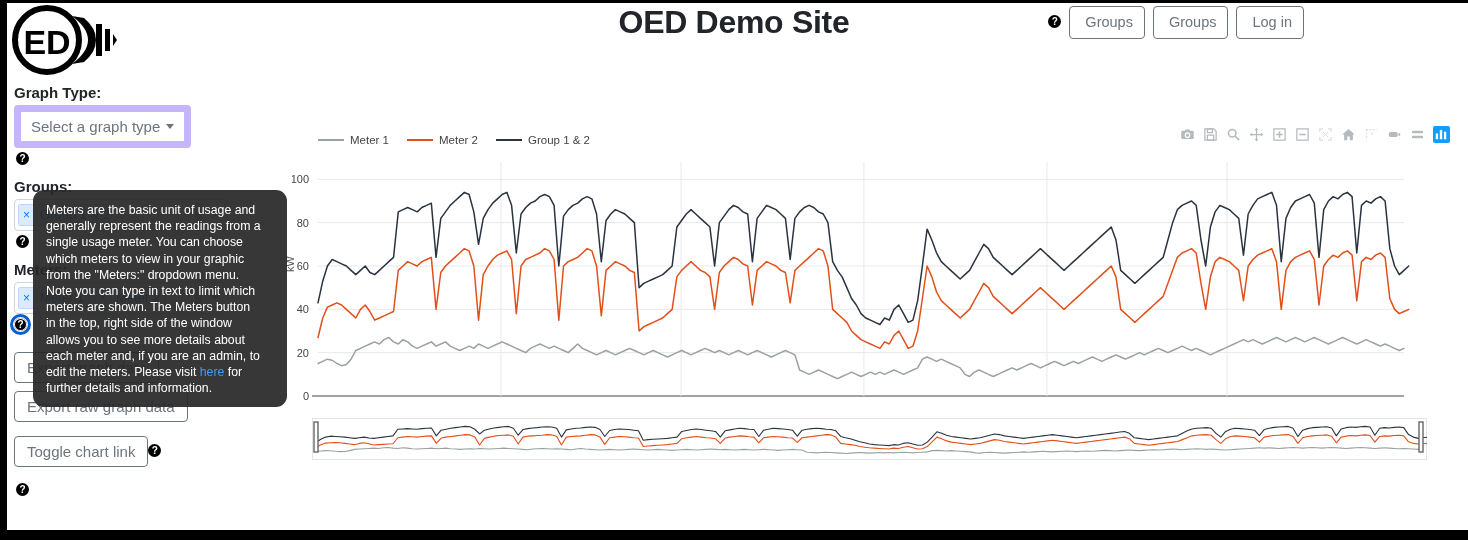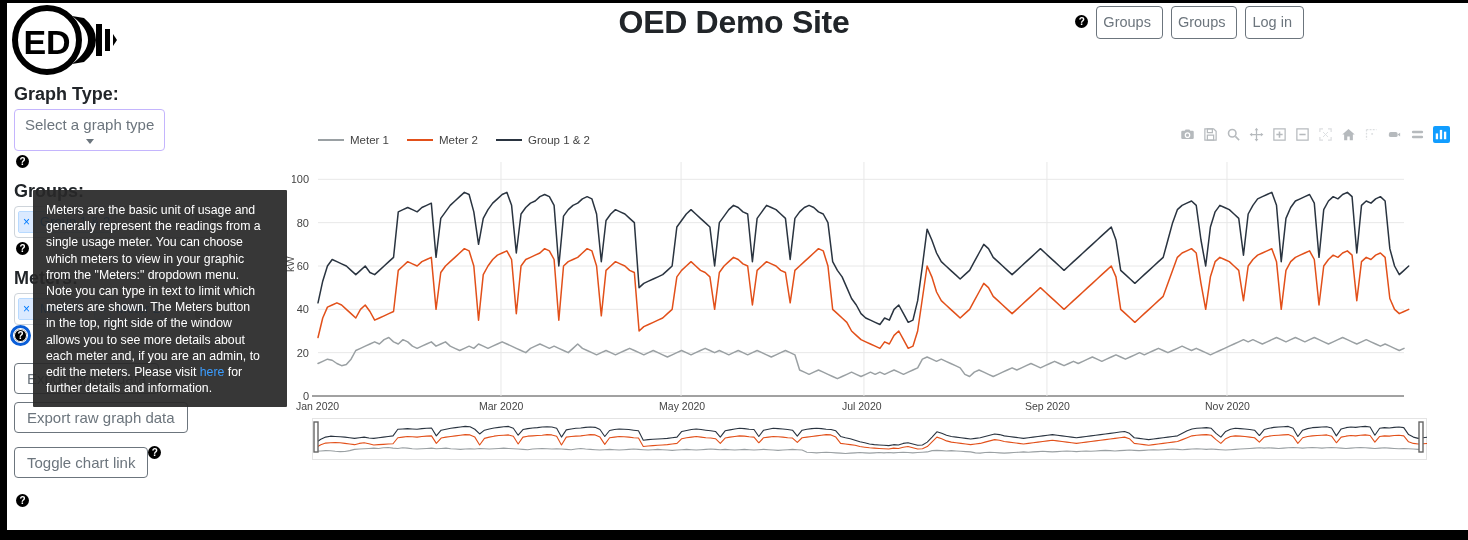--- a/index.html
+++ b/index.html
@@ -25,21 +25,21 @@
   .header-right {
     position:absolute; top:6px; right:12px;
     display:flex; align-items:center; gap:8px;
   }
   .btn-outline {
     background:#fff;
     border:1px solid #6c757d;
     color:#6c757d;
     border-radius:4px;
     font-size:14.5px;
-    padding:5px 11px 6px 6px;
+    padding:5px 11px 6px 15px;
     line-height:1.4;
     font-family:"Liberation Sans", sans-serif;
     cursor:pointer;
     white-space:nowrap;
   }
   
   .help {
     display:inline-block;
     width:13px; height:13px;
     border-radius:50%;
@@ -56,33 +56,32 @@
     top:-1px;
   }
   .help::after { content:"?"; display:block; margin-top:-0.5px;}
   
   .logo { position:absolute; left:4px; top:4px; width:115px; height:72px; }
   
   .left-panel {
     position:absolute; left:14px; top:84px; width:262px;
   }
   .field-label {
-    font-size:18px; font-weight:700; color:#212529;
+    font-size:15px; font-weight:700; color:#212529;
     margin:0 0 4px 0;
   }
   .select-box {
-    border:1px solid #c4b5fd;
+    border:7px solid #c4b5fd;
     border-radius:4px;
     background:#fff;
     color:#6c757d;
     font-size:15px;
     padding:6px 10px;
     display:inline-flex; align-items:center; gap:6px;
     cursor:pointer;
-    flex-direction:column;
   }
   .caret {
     width:0;height:0;
     border-left:4px solid transparent;
     border-right:4px solid transparent;
     border-top:5px solid #6c757d;
     display:inline-block;
   }
   .multiselect {
     border:1px solid #ced4da;
@@ -147,21 +146,21 @@
   
   .tooltip {
     position:absolute;
     left:33px; top:190px;
     width:254px;
     background:rgba(40,40,40,0.93);
     color:#fff;
     font-size:12.3px;
     line-height:16.2px;
     padding:12px 25px 11px 13px;
-    border-radius:1px;
+    border-radius:11px;
     z-index:60;
   }
   .tooltip a { color:#3b9dff; text-decoration:none; }
   
   .chart-wrap {
     position:absolute; left:292px; top:118px; width:1176px; height:350px;
   }
   .legend { position:absolute; left:26px; top:16px; display:flex; gap:18px; align-items:center;}
   .legend-item { display:flex; align-items:center; gap:6px; font-size:11.5px; color:#444; }
   .legend-line { width:26px; height:2.6px; display:block; }
@@ -269,21 +268,21 @@
   <div class="helprow" style="margin-left:0">
     <span class="help focus-ring"></span>
   </div>
 
   <div style="height:8px"></div>
   <button class="btn-wide">Export graph data</button>
   <div style="height:8px"></div>
   <button class="btn-wide">Export raw graph data</button>
 
   <div style="height:14px"></div>
-  <span style="display:inline-flex;align-items:flex-start;">
+  <span style="display:inline-flex;align-items:center;">
     <button class="btn-wide">Toggle chart link</button>
     <span class="help"></span>
   </span>
 
   <div style="height:12px"></div>
   <div class="helprow">
     <span class="help"></span>
   </div>
 
   
@@ -404,28 +403,20 @@
         <line x1="389.0498" y1="8" x2="389.0498" y2="242" stroke="#e8e8e8" stroke-width="1"></line>
         <line x1="571.9322000000001" y1="8" x2="571.9322000000001" y2="242" stroke="#e8e8e8" stroke-width="1"></line>
         <line x1="754.9232000000001" y1="8" x2="754.9232000000001" y2="242" stroke="#e8e8e8" stroke-width="1"></line>
         <line x1="934.982" y1="8" x2="934.982" y2="242" stroke="#e8e8e8" stroke-width="1"></line>
         <path d="M26.00 209.50 L30.72 207.33 L35.44 205.17 L40.17 206.25 L44.89 209.50 L49.61 211.67 L54.33 210.58 L59.05 205.17 L63.77 196.50 L68.50 194.33 L73.22 192.17 L77.94 190.00 L82.66 187.83 L87.38 190.00 L92.10 185.67 L96.83 183.50 L101.55 187.83 L106.27 190.00 L110.99 185.67 L115.71 187.83 L120.43 192.17 L125.16 194.33 L129.88 192.17 L134.60 190.00 L139.32 187.83 L144.04 192.17 L148.77 190.00 L153.49 187.83 L158.21 192.17 L162.93 194.33 L167.65 196.50 L172.37 194.33 L177.10 192.17 L181.82 194.33 L186.54 190.00 L191.26 192.17 L195.98 194.33 L200.70 192.17 L205.43 190.00 L210.15 187.83 L214.87 190.00 L219.59 192.17 L224.31 194.33 L229.03 196.50 L233.76 198.67 L238.48 194.33 L243.20 192.17 L247.92 190.00 L252.64 192.17 L257.37 194.33 L262.09 192.17 L266.81 194.33 L271.53 196.50 L276.25 198.67 L280.97 194.33 L285.70 190.00 L290.42 194.33 L295.14 196.50 L299.86 198.67 L304.58 200.83 L309.30 198.67 L314.03 196.50 L318.75 198.67 L323.47 200.83 L328.19 198.67 L332.91 196.50 L337.63 194.33 L342.36 196.50 L347.08 198.67 L351.80 200.83 L356.52 198.67 L361.24 196.50 L365.97 198.67 L370.69 200.83 L375.41 203.00 L380.13 200.83 L384.85 198.67 L389.57 196.50 L394.30 198.67 L399.02 200.83 L403.74 198.67 L408.46 196.50 L413.18 194.33 L417.90 196.50 L422.63 198.67 L427.35 196.50 L432.07 198.67 L436.79 200.83 L441.51 198.67 L446.23 196.50 L450.96 198.67 L455.68 200.83 L460.40 198.67 L465.12 196.50 L469.84 198.67 L474.57 200.83 L479.29 203.00 L484.01 200.83 L488.73 198.67 L493.45 196.50 L498.17 198.67 L502.90 200.83 L507.62 216.00 L512.34 218.17 L517.06 220.33 L521.78 218.17 L526.50 216.00 L531.23 218.17 L535.95 220.33 L540.67 222.50 L545.39 224.67 L550.11 222.50 L554.83 220.33 L559.56 218.17 L564.28 220.33 L569.00 222.50 L573.72 220.33 L578.44 218.17 L583.17 220.33 L587.89 218.17 L592.61 220.33 L597.33 218.17 L602.05 216.00 L606.77 218.17 L611.50 220.33 L616.22 218.17 L620.94 216.00 L625.66 213.83 L630.38 205.17 L635.10 203.00 L639.83 205.17 L644.55 207.33 L649.27 205.17 L653.99 207.33 L658.71 209.50 L663.43 211.67 L668.16 213.83 L672.88 220.33 L677.60 222.50 L682.32 218.17 L687.04 216.00 L691.77 218.17 L696.49 220.33 L701.21 222.50 L705.93 220.33 L710.65 218.17 L715.37 216.00 L720.10 213.83 L724.82 216.00 L729.54 213.83 L734.26 211.67 L738.98 209.50 L743.70 211.67 L748.43 213.83 L753.15 211.67 L757.87 209.50 L762.59 207.33 L767.31 209.50 L772.03 211.67 L776.76 209.50 L781.48 207.33 L786.20 209.50 L790.92 207.33 L795.64 205.17 L800.37 203.00 L805.09 205.17 L809.81 207.33 L814.53 205.17 L819.25 203.00 L823.97 200.83 L828.70 203.00 L833.42 205.17 L838.14 203.00 L842.86 200.83 L847.58 198.67 L852.30 200.83 L857.03 198.67 L861.75 196.50 L866.47 194.33 L871.19 196.50 L875.91 198.67 L880.63 196.50 L885.36 194.33 L890.08 192.17 L894.80 194.33 L899.52 196.50 L904.24 194.33 L908.97 196.50 L913.69 198.67 L918.41 200.83 L923.13 198.67 L927.85 196.50 L932.57 194.33 L937.30 192.17 L942.02 190.00 L946.74 187.83 L951.46 185.67 L956.18 187.83 L960.90 185.67 L965.63 187.83 L970.35 190.00 L975.07 187.83 L979.79 185.67 L984.51 183.50 L989.23 185.67 L993.96 187.83 L998.68 185.67 L1003.40 183.50 L1008.12 185.67 L1012.84 187.83 L1017.57 185.67 L1022.29 183.50 L1027.01 185.67 L1031.73 187.83 L1036.45 190.00 L1041.17 187.83 L1045.90 185.67 L1050.62 183.50 L1055.34 185.67 L1060.06 187.83 L1064.78 190.00 L1069.50 187.83 L1074.23 185.67 L1078.95 187.83 L1083.67 190.00 L1088.39 192.17 L1093.11 190.00 L1097.83 192.17 L1102.56 194.33 L1107.28 196.50 L1112.00 194.33 " fill="none" stroke="#9aa0a3" stroke-width="1.5" stroke-linejoin="round" stroke-linecap="round"></path>
         <path d="M26.00 183.50 L30.72 164.00 L35.44 153.17 L40.17 151.00 L44.89 148.83 L49.61 151.00 L54.33 155.33 L59.05 159.67 L63.77 164.00 L68.50 155.33 L73.22 151.00 L77.94 157.50 L82.66 166.17 L87.38 164.00 L92.10 161.83 L96.83 159.67 L101.55 157.50 L106.27 116.33 L110.99 112.00 L115.71 107.67 L120.43 109.83 L125.16 112.00 L129.88 107.67 L134.60 105.50 L139.32 103.33 L144.04 155.33 L148.77 118.50 L153.49 112.00 L158.21 107.67 L162.93 103.33 L167.65 99.00 L172.37 94.67 L177.10 96.83 L181.82 112.00 L186.54 166.17 L191.26 120.67 L195.98 112.00 L200.70 105.50 L205.43 101.17 L210.15 99.00 L214.87 96.83 L219.59 105.50 L224.31 159.67 L229.03 112.00 L233.76 105.50 L238.48 103.33 L243.20 101.17 L247.92 99.00 L252.64 94.67 L257.37 96.83 L262.09 105.50 L266.81 166.17 L271.53 112.00 L276.25 107.67 L280.97 105.50 L285.70 103.33 L290.42 99.00 L295.14 94.67 L299.86 96.83 L304.58 112.00 L309.30 161.83 L314.03 116.33 L318.75 112.00 L323.47 107.67 L328.19 109.83 L332.91 112.00 L337.63 116.33 L342.36 118.50 L347.08 177.00 L351.80 172.67 L356.52 170.50 L361.24 168.33 L365.97 166.17 L370.69 164.00 L375.41 159.67 L380.13 155.33 L384.85 122.83 L389.57 116.33 L394.30 112.00 L399.02 107.67 L403.74 112.00 L408.46 116.33 L413.18 118.50 L417.90 122.83 L422.63 155.33 L427.35 118.50 L432.07 112.00 L436.79 107.67 L441.51 103.33 L446.23 105.50 L450.96 109.83 L455.68 112.00 L460.40 151.00 L465.12 116.33 L469.84 112.00 L474.57 107.67 L479.29 109.83 L484.01 112.00 L488.73 116.33 L493.45 118.50 L498.17 148.83 L502.90 116.33 L507.62 112.00 L512.34 107.67 L517.06 103.33 L521.78 99.00 L526.50 94.67 L531.23 96.83 L535.95 112.00 L540.67 155.33 L545.39 159.67 L550.11 164.00 L554.83 168.33 L559.56 177.00 L564.28 181.33 L569.00 185.67 L573.72 187.83 L578.44 190.00 L583.17 192.17 L587.89 194.33 L592.61 187.83 L597.33 190.00 L602.05 181.33 L606.77 177.00 L611.50 185.67 L616.22 194.33 L620.94 192.17 L625.66 177.00 L630.38 144.50 L635.10 112.00 L639.83 122.83 L644.55 138.00 L649.27 146.67 L653.99 151.00 L658.71 155.33 L663.43 159.67 L668.16 164.00 L672.88 159.67 L677.60 155.33 L682.32 146.67 L687.04 138.00 L691.77 129.33 L696.49 133.67 L701.21 142.33 L705.93 146.67 L710.65 151.00 L715.37 155.33 L720.10 159.67 L724.82 155.33 L729.54 151.00 L734.26 146.67 L738.98 142.33 L743.70 138.00 L748.43 133.67 L753.15 138.00 L757.87 142.33 L762.59 146.67 L767.31 151.00 L772.03 155.33 L776.76 151.00 L781.48 146.67 L786.20 142.33 L790.92 138.00 L795.64 133.67 L800.37 129.33 L805.09 125.00 L809.81 120.67 L814.53 116.33 L819.25 112.00 L823.97 122.83 L828.70 155.33 L833.42 159.67 L838.14 164.00 L842.86 168.33 L847.58 164.00 L852.30 159.67 L857.03 155.33 L861.75 151.00 L866.47 146.67 L871.19 142.33 L875.91 129.33 L880.63 116.33 L885.36 103.33 L890.08 99.00 L894.80 96.83 L899.52 94.67 L904.24 99.00 L908.97 129.33 L913.69 155.33 L918.41 122.83 L923.13 107.67 L927.85 103.33 L932.57 105.50 L937.30 107.67 L942.02 112.00 L946.74 116.33 L951.46 146.67 L956.18 112.00 L960.90 105.50 L965.63 101.17 L970.35 99.00 L975.07 96.83 L979.79 94.67 L984.51 107.67 L989.23 155.33 L993.96 116.33 L998.68 107.67 L1003.40 103.33 L1008.12 101.17 L1012.84 99.00 L1017.57 96.83 L1022.29 105.50 L1027.01 151.00 L1031.73 112.00 L1036.45 105.50 L1041.17 101.17 L1045.90 103.33 L1050.62 99.00 L1055.34 96.83 L1060.06 101.17 L1064.78 146.67 L1069.50 107.67 L1074.23 103.33 L1078.95 105.50 L1083.67 101.17 L1088.39 99.00 L1093.11 103.33 L1097.83 144.50 L1102.56 155.33 L1107.28 159.67 L1112.00 157.50 L1116.72 155.33 " fill="none" stroke="#e2501a" stroke-width="1.5" stroke-linejoin="round" stroke-linecap="round"></path>
         <path d="M26.00 148.83 L30.72 127.17 L35.44 112.00 L40.17 105.50 L44.89 107.67 L49.61 109.83 L54.33 112.00 L59.05 116.33 L63.77 120.67 L68.50 116.33 L73.22 112.00 L77.94 118.50 L82.66 120.67 L87.38 116.33 L92.10 112.00 L96.83 107.67 L101.55 103.33 L106.27 57.83 L110.99 55.67 L115.71 53.50 L120.43 55.67 L125.16 57.83 L129.88 53.50 L134.60 51.33 L139.32 49.17 L144.04 103.33 L148.77 64.33 L153.49 57.83 L158.21 51.33 L162.93 47.00 L167.65 42.67 L172.37 38.33 L177.10 40.50 L181.82 57.83 L186.54 90.33 L191.26 64.33 L195.98 55.67 L200.70 49.17 L205.43 44.83 L210.15 40.50 L214.87 38.33 L219.59 51.33 L224.31 99.00 L229.03 60.00 L233.76 53.50 L238.48 49.17 L243.20 47.00 L247.92 42.67 L252.64 40.50 L257.37 42.67 L262.09 51.33 L266.81 112.00 L271.53 62.17 L276.25 55.67 L280.97 51.33 L285.70 49.17 L290.42 44.83 L295.14 42.67 L299.86 44.83 L304.58 60.00 L309.30 107.67 L314.03 66.50 L318.75 60.00 L323.47 55.67 L328.19 57.83 L332.91 60.00 L337.63 64.33 L342.36 68.67 L347.08 133.67 L351.80 129.33 L356.52 127.17 L361.24 125.00 L365.97 122.83 L370.69 120.67 L375.41 116.33 L380.13 112.00 L384.85 73.00 L389.57 66.50 L394.30 60.00 L399.02 55.67 L403.74 60.00 L408.46 64.33 L413.18 68.67 L417.90 73.00 L422.63 112.00 L427.35 68.67 L432.07 62.17 L436.79 55.67 L441.51 51.33 L446.23 53.50 L450.96 57.83 L455.68 60.00 L460.40 107.67 L465.12 64.33 L469.84 57.83 L474.57 51.33 L479.29 53.50 L484.01 55.67 L488.73 60.00 L493.45 64.33 L498.17 105.50 L502.90 64.33 L507.62 57.83 L512.34 53.50 L517.06 51.33 L521.78 53.50 L526.50 57.83 L531.23 60.00 L535.95 68.67 L540.67 107.67 L545.39 116.33 L550.11 122.83 L554.83 133.67 L559.56 144.50 L564.28 151.00 L569.00 159.67 L573.72 164.00 L578.44 166.17 L583.17 168.33 L587.89 170.50 L592.61 164.00 L597.33 166.17 L602.05 155.33 L606.77 151.00 L611.50 159.67 L616.22 168.33 L620.94 166.17 L625.66 146.67 L630.38 112.00 L635.10 75.17 L639.83 86.00 L644.55 99.00 L649.27 107.67 L653.99 112.00 L658.71 116.33 L663.43 120.67 L668.16 125.00 L672.88 120.67 L677.60 116.33 L682.32 107.67 L687.04 99.00 L691.77 90.33 L696.49 94.67 L701.21 103.33 L705.93 107.67 L710.65 112.00 L715.37 116.33 L720.10 120.67 L724.82 116.33 L729.54 112.00 L734.26 107.67 L738.98 103.33 L743.70 99.00 L748.43 94.67 L753.15 99.00 L757.87 103.33 L762.59 107.67 L767.31 112.00 L772.03 116.33 L776.76 112.00 L781.48 107.67 L786.20 103.33 L790.92 99.00 L795.64 94.67 L800.37 90.33 L805.09 86.00 L809.81 81.67 L814.53 77.33 L819.25 73.00 L823.97 86.00 L828.70 116.33 L833.42 120.67 L838.14 125.00 L842.86 129.33 L847.58 125.00 L852.30 120.67 L857.03 116.33 L861.75 112.00 L866.47 107.67 L871.19 103.33 L875.91 86.00 L880.63 68.67 L885.36 55.67 L890.08 51.33 L894.80 49.17 L899.52 47.00 L904.24 51.33 L908.97 86.00 L913.69 112.00 L918.41 73.00 L923.13 57.83 L927.85 51.33 L932.57 53.50 L937.30 55.67 L942.02 60.00 L946.74 64.33 L951.46 101.17 L956.18 60.00 L960.90 51.33 L965.63 44.83 L970.35 42.67 L975.07 40.50 L979.79 38.33 L984.51 51.33 L989.23 107.67 L993.96 64.33 L998.68 53.50 L1003.40 47.00 L1008.12 44.83 L1012.84 42.67 L1017.57 40.50 L1022.29 49.17 L1027.01 103.33 L1031.73 55.67 L1036.45 47.00 L1041.17 42.67 L1045.90 44.83 L1050.62 40.50 L1055.34 38.33 L1060.06 42.67 L1064.78 99.00 L1069.50 51.33 L1074.23 47.00 L1078.95 49.17 L1083.67 44.83 L1088.39 42.67 L1093.11 47.00 L1097.83 94.67 L1102.56 112.00 L1107.28 120.67 L1112.00 116.33 L1116.72 112.00 " fill="none" stroke="#2a3440" stroke-width="1.5" stroke-linejoin="round" stroke-linecap="round"></path>
       </svg>
   </div>
 
-  <div class="xaxis-labels">
-      <span class="xtick" style="left: 4px;">Jan 2020</span>
-      <span class="xtick" style="left: 186.991px;">Mar 2020</span>
-      <span class="xtick" style="left: 367.05px;">May 2020</span>
-      <span class="xtick" style="left: 549.932px;">Jul 2020</span>
-      <span class="xtick" style="left: 732.923px;">Sep 2020</span>
-      <span class="xtick" style="left: 912.982px;">Nov 2020</span>
-    </div>
 
   <div class="slider">
     <svg id="slider-svg" width="1115" height="42" viewBox="0 0 1115 42" xmlns="http://www.w3.org/2000/svg">
         <rect x="0.5" y="0.5" width="1114" height="41" fill="#fff" stroke="#e4e4e4" stroke-width="1"></rect>
         <path d="M4.00 33.28 L8.81 32.96 L13.63 32.65 L18.44 32.81 L23.25 33.28 L28.07 33.59 L32.88 33.44 L37.69 32.65 L42.50 31.39 L47.32 31.07 L52.13 30.76 L56.94 30.44 L61.76 30.13 L66.57 30.44 L71.38 29.81 L76.20 29.50 L81.01 30.13 L85.82 30.44 L90.63 29.81 L95.45 30.13 L100.26 30.76 L105.07 31.07 L109.89 30.76 L114.70 30.44 L119.51 30.13 L124.33 30.76 L129.14 30.44 L133.95 30.13 L138.77 30.76 L143.58 31.07 L148.39 31.39 L153.20 31.07 L158.02 30.76 L162.83 31.07 L167.64 30.44 L172.46 30.76 L177.27 31.07 L182.08 30.76 L186.90 30.44 L191.71 30.13 L196.52 30.44 L201.33 30.76 L206.15 31.07 L210.96 31.39 L215.77 31.70 L220.59 31.07 L225.40 30.76 L230.21 30.44 L235.03 30.76 L239.84 31.07 L244.65 30.76 L249.47 31.07 L254.28 31.39 L259.09 31.70 L263.90 31.07 L268.72 30.44 L273.53 31.07 L278.34 31.39 L283.16 31.70 L287.97 32.02 L292.78 31.70 L297.60 31.39 L302.41 31.70 L307.22 32.02 L312.03 31.70 L316.85 31.39 L321.66 31.07 L326.47 31.39 L331.29 31.70 L336.10 32.02 L340.91 31.70 L345.73 31.39 L350.54 31.70 L355.35 32.02 L360.17 32.33 L364.98 32.02 L369.79 31.70 L374.60 31.39 L379.42 31.70 L384.23 32.02 L389.04 31.70 L393.86 31.39 L398.67 31.07 L403.48 31.39 L408.30 31.70 L413.11 31.39 L417.92 31.70 L422.73 32.02 L427.55 31.70 L432.36 31.39 L437.17 31.70 L441.99 32.02 L446.80 31.70 L451.61 31.39 L456.43 31.70 L461.24 32.02 L466.05 32.33 L470.87 32.02 L475.68 31.70 L480.49 31.39 L485.30 31.70 L490.12 32.02 L494.93 34.22 L499.74 34.54 L504.56 34.85 L509.37 34.54 L514.18 34.22 L519.00 34.54 L523.81 34.85 L528.62 35.17 L533.43 35.48 L538.25 35.17 L543.06 34.85 L547.87 34.54 L552.69 34.85 L557.50 35.17 L562.31 34.85 L567.13 34.54 L571.94 34.85 L576.75 34.54 L581.57 34.85 L586.38 34.54 L591.19 34.22 L596.00 34.54 L600.82 34.85 L605.63 34.54 L610.44 34.22 L615.26 33.91 L620.07 32.65 L624.88 32.33 L629.70 32.65 L634.51 32.96 L639.32 32.65 L644.13 32.96 L648.95 33.28 L653.76 33.59 L658.57 33.91 L663.39 34.85 L668.20 35.17 L673.01 34.54 L677.83 34.22 L682.64 34.54 L687.45 34.85 L692.27 35.17 L697.08 34.85 L701.89 34.54 L706.70 34.22 L711.52 33.91 L716.33 34.22 L721.14 33.91 L725.96 33.59 L730.77 33.28 L735.58 33.59 L740.40 33.91 L745.21 33.59 L750.02 33.28 L754.83 32.96 L759.65 33.28 L764.46 33.59 L769.27 33.28 L774.09 32.96 L778.90 33.28 L783.71 32.96 L788.53 32.65 L793.34 32.33 L798.15 32.65 L802.97 32.96 L807.78 32.65 L812.59 32.33 L817.40 32.02 L822.22 32.33 L827.03 32.65 L831.84 32.33 L836.66 32.02 L841.47 31.70 L846.28 32.02 L851.10 31.70 L855.91 31.39 L860.72 31.07 L865.53 31.39 L870.35 31.70 L875.16 31.39 L879.97 31.07 L884.79 30.76 L889.60 31.07 L894.41 31.39 L899.23 31.07 L904.04 31.39 L908.85 31.70 L913.67 32.02 L918.48 31.70 L923.29 31.39 L928.10 31.07 L932.92 30.76 L937.73 30.44 L942.54 30.13 L947.36 29.81 L952.17 30.13 L956.98 29.81 L961.80 30.13 L966.61 30.44 L971.42 30.13 L976.23 29.81 L981.05 29.50 L985.86 29.81 L990.67 30.13 L995.49 29.81 L1000.30 29.50 L1005.11 29.81 L1009.93 30.13 L1014.74 29.81 L1019.55 29.50 L1024.37 29.81 L1029.18 30.13 L1033.99 30.44 L1038.80 30.13 L1043.62 29.81 L1048.43 29.50 L1053.24 29.81 L1058.06 30.13 L1062.87 30.44 L1067.68 30.13 L1072.50 29.81 L1077.31 30.13 L1082.12 30.44 L1086.93 30.76 L1091.75 30.44 L1096.56 30.76 L1101.37 31.07 L1106.19 31.39 L1111.00 31.07 " fill="none" stroke="#9aa0a3" stroke-width="1.1" stroke-linejoin="round"></path>
         <path d="M4.00 29.50 L8.81 26.67 L13.63 25.09 L18.44 24.78 L23.25 24.46 L28.07 24.78 L32.88 25.41 L37.69 26.04 L42.50 26.67 L47.32 25.41 L52.13 24.78 L56.94 25.72 L61.76 26.98 L66.57 26.67 L71.38 26.35 L76.20 26.04 L81.01 25.72 L85.82 19.74 L90.63 19.11 L95.45 18.48 L100.26 18.80 L105.07 19.11 L109.89 18.48 L114.70 18.17 L119.51 17.85 L124.33 25.41 L129.14 20.06 L133.95 19.11 L138.77 18.48 L143.58 17.85 L148.39 17.22 L153.20 16.59 L158.02 16.91 L162.83 19.11 L167.64 26.98 L172.46 20.37 L177.27 19.11 L182.08 18.17 L186.90 17.54 L191.71 17.22 L196.52 16.91 L201.33 18.17 L206.15 26.04 L210.96 19.11 L215.77 18.17 L220.59 17.85 L225.40 17.54 L230.21 17.22 L235.03 16.59 L239.84 16.91 L244.65 18.17 L249.47 26.98 L254.28 19.11 L259.09 18.48 L263.90 18.17 L268.72 17.85 L273.53 17.22 L278.34 16.59 L283.16 16.91 L287.97 19.11 L292.78 26.35 L297.60 19.74 L302.41 19.11 L307.22 18.48 L312.03 18.80 L316.85 19.11 L321.66 19.74 L326.47 20.06 L331.29 28.56 L336.10 27.93 L340.91 27.61 L345.73 27.30 L350.54 26.98 L355.35 26.67 L360.17 26.04 L364.98 25.41 L369.79 20.69 L374.60 19.74 L379.42 19.11 L384.23 18.48 L389.04 19.11 L393.86 19.74 L398.67 20.06 L403.48 20.69 L408.30 25.41 L413.11 20.06 L417.92 19.11 L422.73 18.48 L427.55 17.85 L432.36 18.17 L437.17 18.80 L441.99 19.11 L446.80 24.78 L451.61 19.74 L456.43 19.11 L461.24 18.48 L466.05 18.80 L470.87 19.11 L475.68 19.74 L480.49 20.06 L485.30 24.46 L490.12 19.74 L494.93 19.11 L499.74 18.48 L504.56 17.85 L509.37 17.22 L514.18 16.59 L519.00 16.91 L523.81 19.11 L528.62 25.41 L533.43 26.04 L538.25 26.67 L543.06 27.30 L547.87 28.56 L552.69 29.19 L557.50 29.81 L562.31 30.13 L567.13 30.44 L571.94 30.76 L576.75 31.07 L581.57 30.13 L586.38 30.44 L591.19 29.19 L596.00 28.56 L600.82 29.81 L605.63 31.07 L610.44 30.76 L615.26 28.56 L620.07 23.83 L624.88 19.11 L629.70 20.69 L634.51 22.89 L639.32 24.15 L644.13 24.78 L648.95 25.41 L653.76 26.04 L658.57 26.67 L663.39 26.04 L668.20 25.41 L673.01 24.15 L677.83 22.89 L682.64 21.63 L687.45 22.26 L692.27 23.52 L697.08 24.15 L701.89 24.78 L706.70 25.41 L711.52 26.04 L716.33 25.41 L721.14 24.78 L725.96 24.15 L730.77 23.52 L735.58 22.89 L740.40 22.26 L745.21 22.89 L750.02 23.52 L754.83 24.15 L759.65 24.78 L764.46 25.41 L769.27 24.78 L774.09 24.15 L778.90 23.52 L783.71 22.89 L788.53 22.26 L793.34 21.63 L798.15 21.00 L802.97 20.37 L807.78 19.74 L812.59 19.11 L817.40 20.69 L822.22 25.41 L827.03 26.04 L831.84 26.67 L836.66 27.30 L841.47 26.67 L846.28 26.04 L851.10 25.41 L855.91 24.78 L860.72 24.15 L865.53 23.52 L870.35 21.63 L875.16 19.74 L879.97 17.85 L884.79 17.22 L889.60 16.91 L894.41 16.59 L899.23 17.22 L904.04 21.63 L908.85 25.41 L913.67 20.69 L918.48 18.48 L923.29 17.85 L928.10 18.17 L932.92 18.48 L937.73 19.11 L942.54 19.74 L947.36 24.15 L952.17 19.11 L956.98 18.17 L961.80 17.54 L966.61 17.22 L971.42 16.91 L976.23 16.59 L981.05 18.48 L985.86 25.41 L990.67 19.74 L995.49 18.48 L1000.30 17.85 L1005.11 17.54 L1009.93 17.22 L1014.74 16.91 L1019.55 18.17 L1024.37 24.78 L1029.18 19.11 L1033.99 18.17 L1038.80 17.54 L1043.62 17.85 L1048.43 17.22 L1053.24 16.91 L1058.06 17.54 L1062.87 24.15 L1067.68 18.48 L1072.50 17.85 L1077.31 18.17 L1082.12 17.54 L1086.93 17.22 L1091.75 17.85 L1096.56 23.83 L1101.37 25.41 L1106.19 26.04 L1111.00 25.72 L1115.81 25.41 " fill="none" stroke="#e2501a" stroke-width="1.1" stroke-linejoin="round"></path>
         <path d="M4.00 24.46 L8.81 21.31 L13.63 19.11 L18.44 18.17 L23.25 18.48 L28.07 18.80 L32.88 19.11 L37.69 19.74 L42.50 20.37 L47.32 19.74 L52.13 19.11 L56.94 20.06 L61.76 20.37 L66.57 19.74 L71.38 19.11 L76.20 18.48 L81.01 17.85 L85.82 11.24 L90.63 10.93 L95.45 10.61 L100.26 10.93 L105.07 11.24 L109.89 10.61 L114.70 10.30 L119.51 9.98 L124.33 17.85 L129.14 12.19 L133.95 11.24 L138.77 10.30 L143.58 9.67 L148.39 9.04 L153.20 8.41 L158.02 8.72 L162.83 11.24 L167.64 15.96 L172.46 12.19 L177.27 10.93 L182.08 9.98 L186.90 9.35 L191.71 8.72 L196.52 8.41 L201.33 10.30 L206.15 17.22 L210.96 11.56 L215.77 10.61 L220.59 9.98 L225.40 9.67 L230.21 9.04 L235.03 8.72 L239.84 9.04 L244.65 10.30 L249.47 19.11 L254.28 11.87 L259.09 10.93 L263.90 10.30 L268.72 9.98 L273.53 9.35 L278.34 9.04 L283.16 9.35 L287.97 11.56 L292.78 18.48 L297.60 12.50 L302.41 11.56 L307.22 10.93 L312.03 11.24 L316.85 11.56 L321.66 12.19 L326.47 12.81 L331.29 22.26 L336.10 21.63 L340.91 21.31 L345.73 21.00 L350.54 20.69 L355.35 20.37 L360.17 19.74 L364.98 19.11 L369.79 13.44 L374.60 12.50 L379.42 11.56 L384.23 10.93 L389.04 11.56 L393.86 12.19 L398.67 12.81 L403.48 13.44 L408.30 19.11 L413.11 12.81 L417.92 11.87 L422.73 10.93 L427.55 10.30 L432.36 10.61 L437.17 11.24 L441.99 11.56 L446.80 18.48 L451.61 12.19 L456.43 11.24 L461.24 10.30 L466.05 10.61 L470.87 10.93 L475.68 11.56 L480.49 12.19 L485.30 18.17 L490.12 12.19 L494.93 11.24 L499.74 10.61 L504.56 10.30 L509.37 10.61 L514.18 11.24 L519.00 11.56 L523.81 12.81 L528.62 18.48 L533.43 19.74 L538.25 20.69 L543.06 22.26 L547.87 23.83 L552.69 24.78 L557.50 26.04 L562.31 26.67 L567.13 26.98 L571.94 27.30 L576.75 27.61 L581.57 26.67 L586.38 26.98 L591.19 25.41 L596.00 24.78 L600.82 26.04 L605.63 27.30 L610.44 26.98 L615.26 24.15 L620.07 19.11 L624.88 13.76 L629.70 15.33 L634.51 17.22 L639.32 18.48 L644.13 19.11 L648.95 19.74 L653.76 20.37 L658.57 21.00 L663.39 20.37 L668.20 19.74 L673.01 18.48 L677.83 17.22 L682.64 15.96 L687.45 16.59 L692.27 17.85 L697.08 18.48 L701.89 19.11 L706.70 19.74 L711.52 20.37 L716.33 19.74 L721.14 19.11 L725.96 18.48 L730.77 17.85 L735.58 17.22 L740.40 16.59 L745.21 17.22 L750.02 17.85 L754.83 18.48 L759.65 19.11 L764.46 19.74 L769.27 19.11 L774.09 18.48 L778.90 17.85 L783.71 17.22 L788.53 16.59 L793.34 15.96 L798.15 15.33 L802.97 14.70 L807.78 14.07 L812.59 13.44 L817.40 15.33 L822.22 19.74 L827.03 20.37 L831.84 21.00 L836.66 21.63 L841.47 21.00 L846.28 20.37 L851.10 19.74 L855.91 19.11 L860.72 18.48 L865.53 17.85 L870.35 15.33 L875.16 12.81 L879.97 10.93 L884.79 10.30 L889.60 9.98 L894.41 9.67 L899.23 10.30 L904.04 15.33 L908.85 19.11 L913.67 13.44 L918.48 11.24 L923.29 10.30 L928.10 10.61 L932.92 10.93 L937.73 11.56 L942.54 12.19 L947.36 17.54 L952.17 11.56 L956.98 10.30 L961.80 9.35 L966.61 9.04 L971.42 8.72 L976.23 8.41 L981.05 10.30 L985.86 18.48 L990.67 12.19 L995.49 10.61 L1000.30 9.67 L1005.11 9.35 L1009.93 9.04 L1014.74 8.72 L1019.55 9.98 L1024.37 17.85 L1029.18 10.93 L1033.99 9.67 L1038.80 9.04 L1043.62 9.35 L1048.43 8.72 L1053.24 8.41 L1058.06 9.04 L1062.87 17.22 L1067.68 10.30 L1072.50 9.67 L1077.31 9.98 L1082.12 9.35 L1086.93 9.04 L1091.75 9.67 L1096.56 16.59 L1101.37 19.11 L1106.19 20.37 L1111.00 19.74 L1115.81 19.11 " fill="none" stroke="#2a3440" stroke-width="1.1" stroke-linejoin="round"></path>
         <rect x="2" y="4" width="4" height="30" fill="#fff" stroke="#666" stroke-width="1.4"></rect>
         <rect x="1107" y="4" width="4" height="30" fill="#fff" stroke="#666" stroke-width="1.4"></rect>
       </svg>

